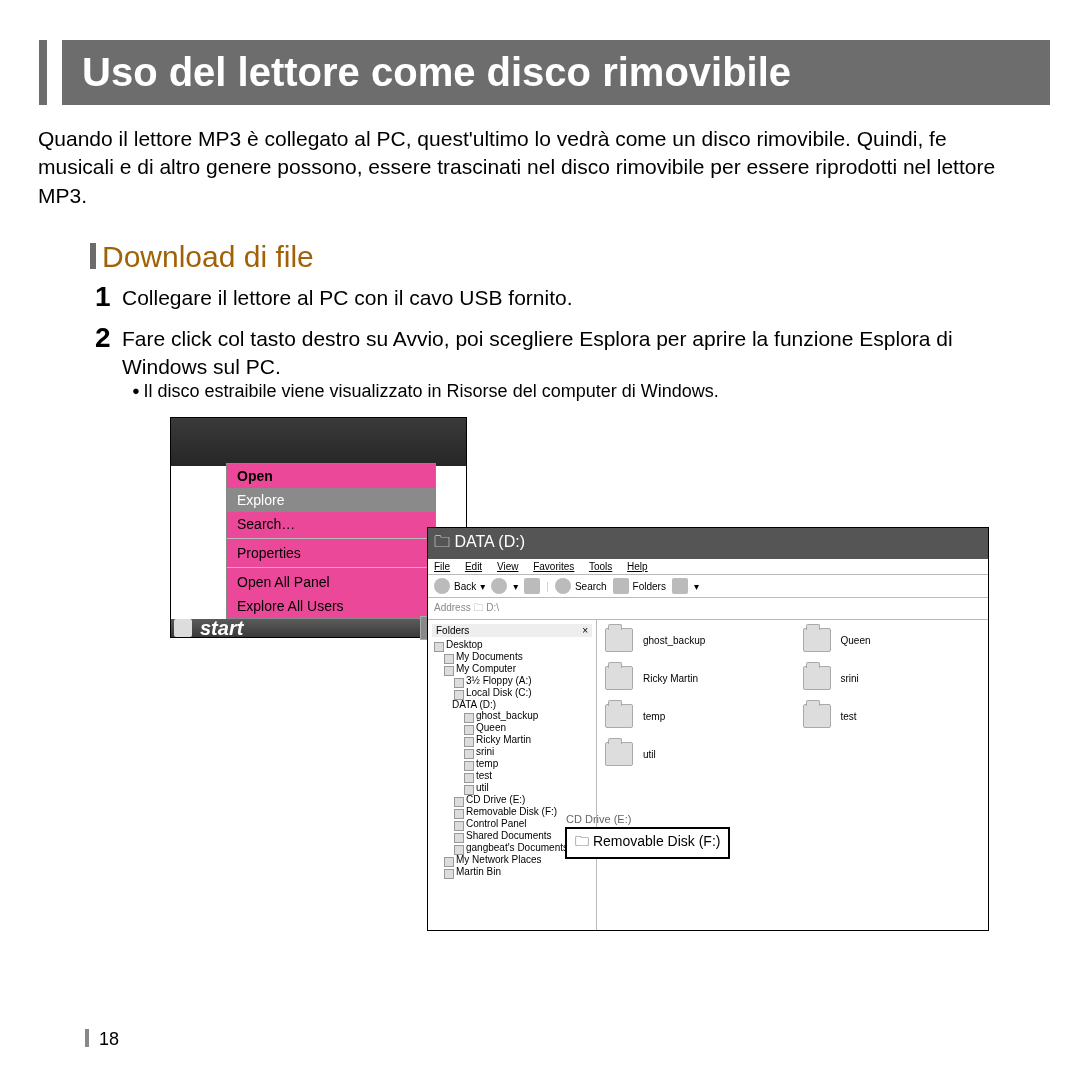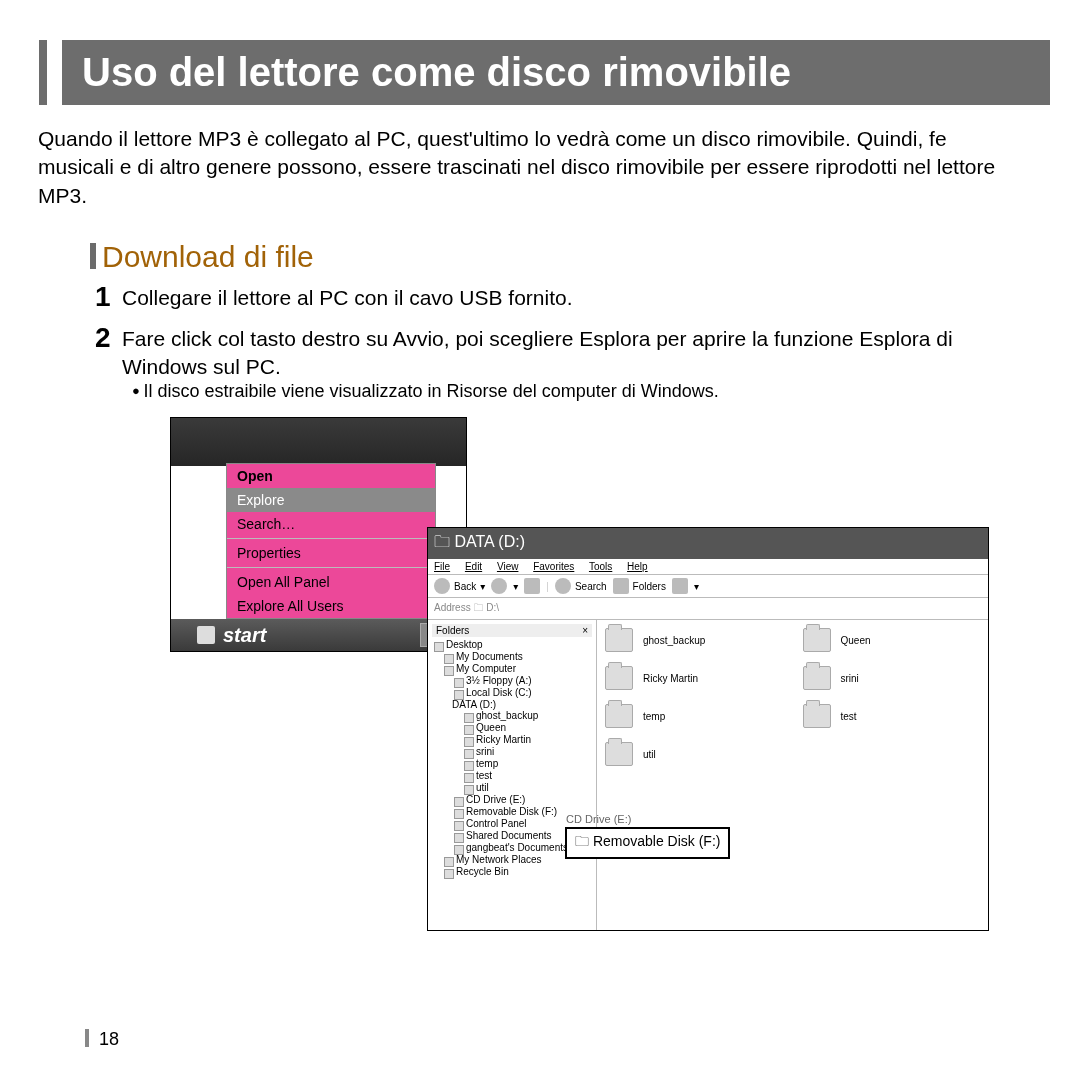--- a/index.html
+++ b/index.html
@@ -13,21 +13,21 @@
   ol.steps>li::before{content:counter(s);position:absolute;left:-5px;top:-5px;font-size:28px;font-weight:bold}
   .bul{font-size:18px;margin-left:10px}
   .bul::before{content:"● ";font-size:13px;vertical-align:2px}
   .figwrap{margin:10px 0 0 170px;position:relative;height:550px}
   .ctx{position:absolute;left:0;top:0;width:295px;border:1px solid #000}
   .ctx-bg{height:48px;background:linear-gradient(#3a3a3a,#262626)}
   .menu{background:#ec4899;border:1px solid #888;margin:-3px 30px 0 55px;font-size:14px}
   .menu div{padding:4px 10px}
   .menu .sel{background:#8a8a8a;color:#fff}
   .menu hr{margin:2px 0;border:none;border-top:1px solid #bbb}
-  .taskbar{background:linear-gradient(#5b5b5b,#3a3a3a);color:#fff;display:flex;align-items:center;height:32px;font-style:italic;font-weight:bold;font-size:20px;padding-left:26px}
+  .taskbar{background:linear-gradient(#5b5b5b,#3a3a3a);color:#fff;display:flex;align-items:center;height:18px;font-style:italic;font-weight:bold;font-size:20px;padding-left:3px}
   .taskbar .flag{width:18px;height:18px;background:#ddd;margin-right:8px;border-radius:2px}
   .taskbar .tbtn{margin-left:auto;font-style:normal;font-weight:normal;font-size:12px;background:#888;padding:4px 6px;border:1px solid #aaa}
   .exp{position:absolute;left:257px;top:110px;width:560px;border:1px solid #000;background:#fff;font-size:10px}
   .exp-title{background:#555;color:#fff;padding:2px 6px;font-size:16px}
   .exp-menu{border-bottom:1px solid #bbb;padding:2px 6px}
   .exp-menu span{margin-right:12px}
   .exp-tool{display:flex;align-items:center;gap:6px;padding:3px 6px;border-bottom:1px solid #bbb}
   .btn{display:inline-flex;align-items:center;gap:4px}
   .ico{width:16px;height:16px;border-radius:50%;background:#bbb;display:inline-block}
   .ico.sq{border-radius:2px}
@@ -130,21 +130,21 @@
         <div class="n lv3">srini</div>
         <div class="n lv3">temp</div>
         <div class="n lv3">test</div>
         <div class="n lv3">util</div>
         <div class="n lv2">CD Drive (E:)</div>
         <div class="n lv2">Removable Disk (F:)</div>
         <div class="n lv2">Control Panel</div>
         <div class="n lv2">Shared Documents</div>
         <div class="n lv2">gangbeat's Documents</div>
         <div class="n lv1">My Network Places</div>
-        <div class="n lv1">Recycle Bin</div>
+        <div class="n lv1">Martin Bin</div>
       </div>
       <div class="files">
         <div class="f">
             <span class="fico"></span>
             <span>ghost_backup</span>
           </div>
         <div class="f">
             <span class="fico"></span>
             <span>Queen</span>
           </div>

